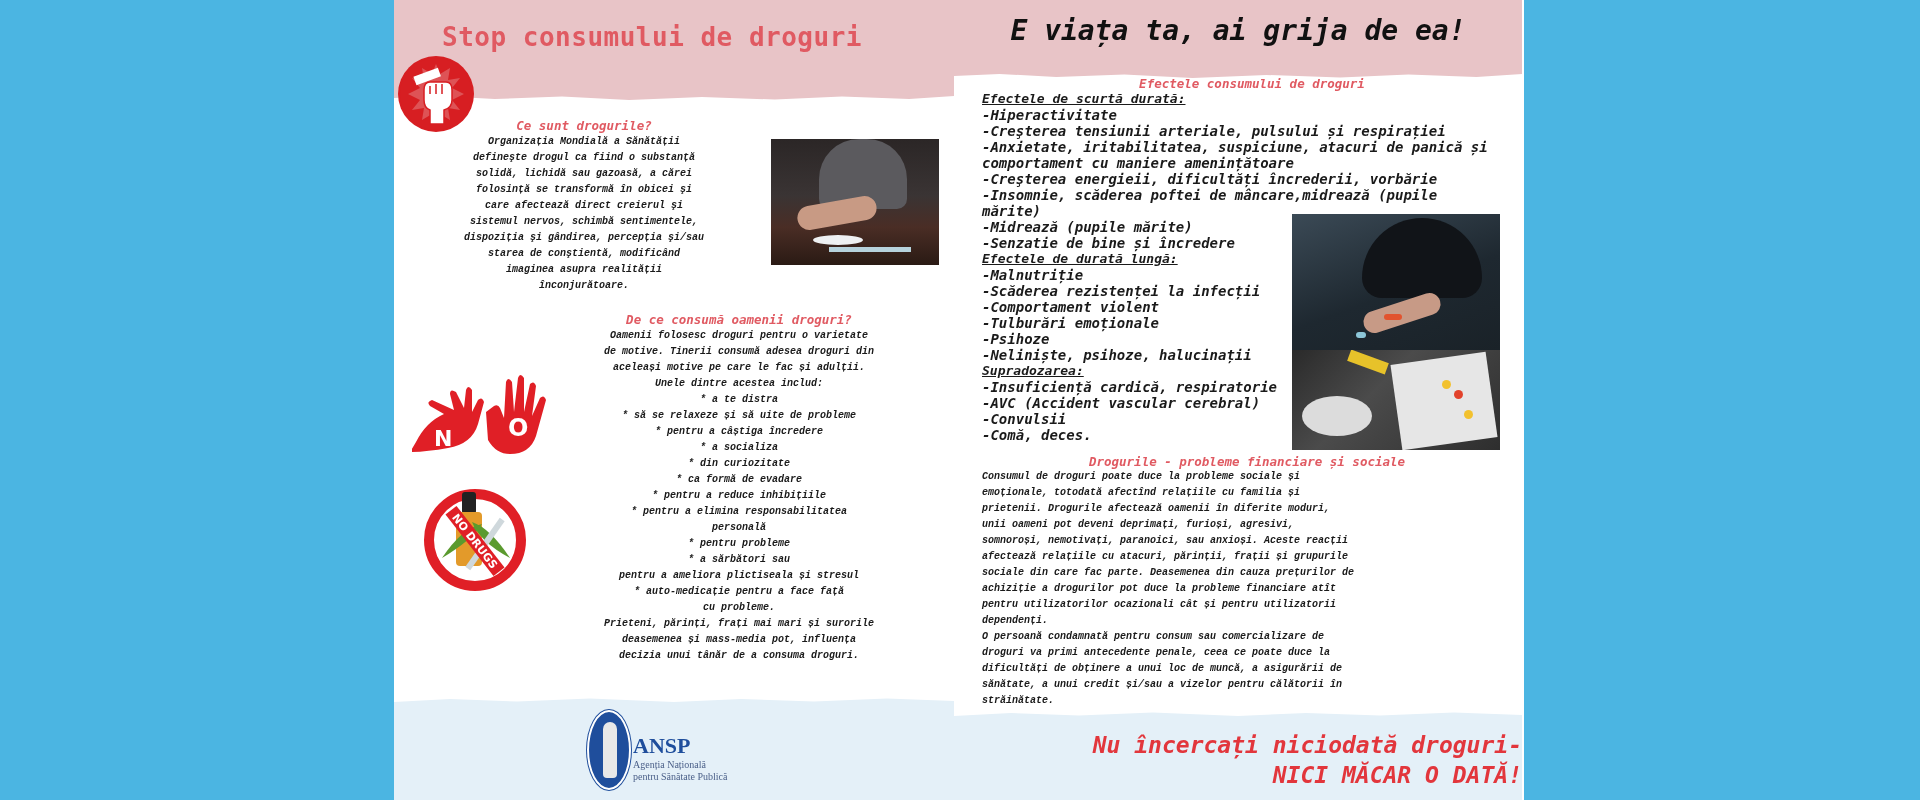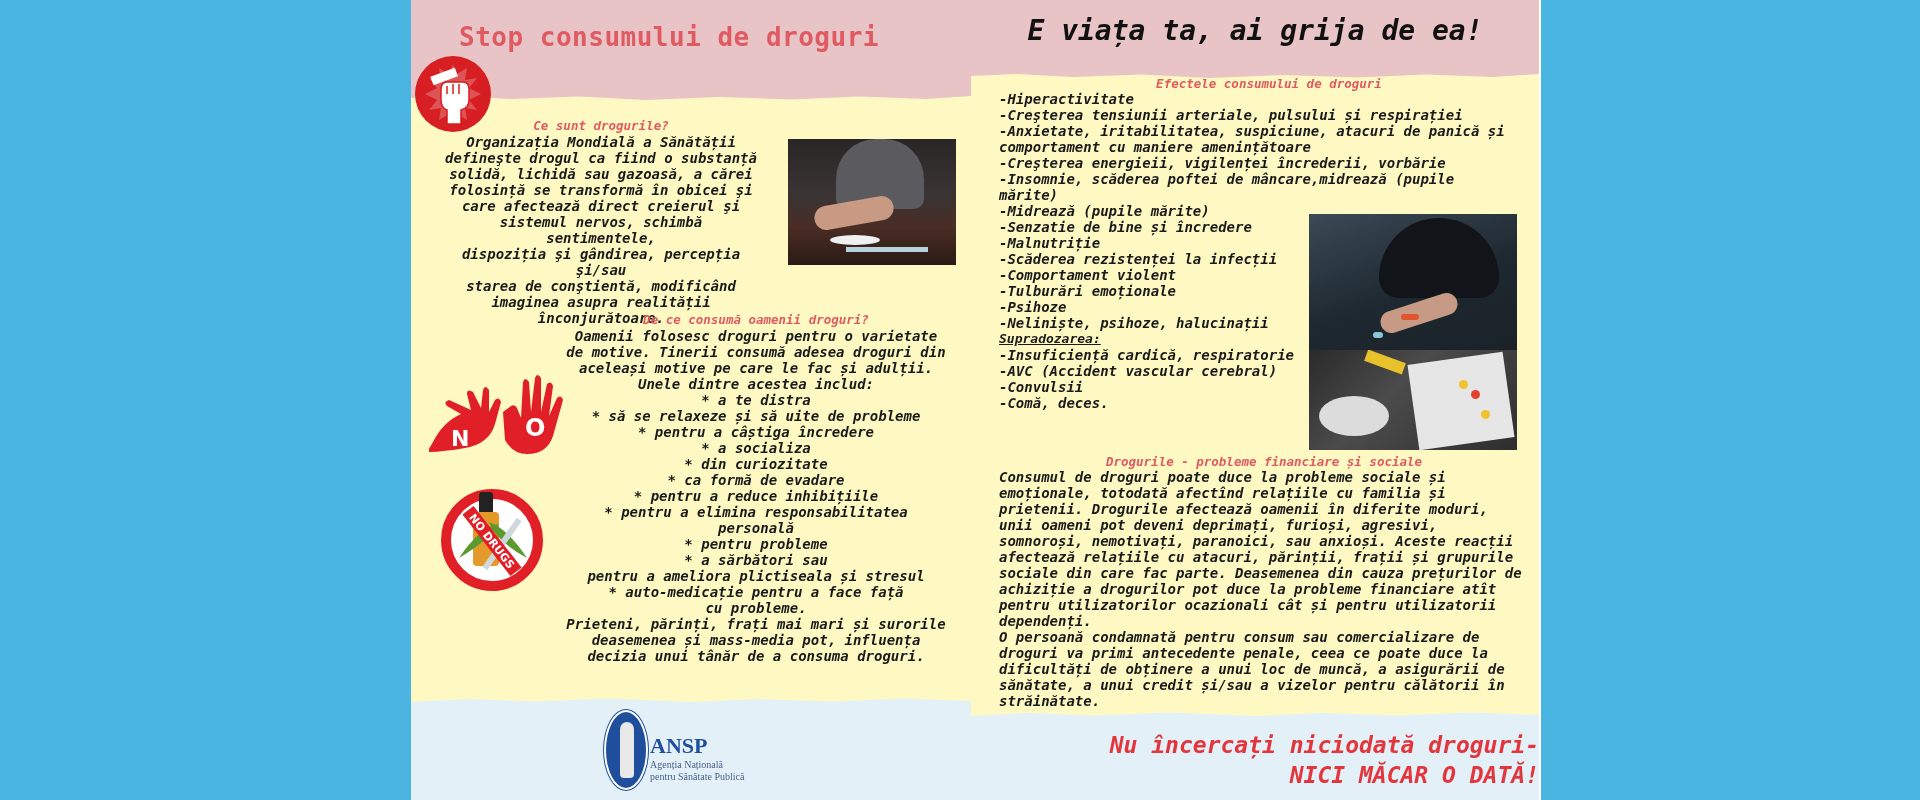--- a/index.html
+++ b/index.html
@@ -1,19 +1,19 @@
 <!DOCTYPE html>
 <html><head>
 <meta charset="utf-8">
 <style>
   * { box-sizing: border-box; margin: 0; padding: 0; }
   html, body { width: 1920px; height: 800px; overflow: hidden; }
   body { background: #4bb5e2; font-family: "DejaVu Sans Mono", monospace; position: relative; }
 
-  .poster { position: absolute; top: 0; height: 800px; overflow: hidden; background: #fef9c3; margin-left: 17px; }
+  .poster { position: absolute; top: 0; height: 800px; overflow: hidden; background: #ffffff; }
   .poster.left { left: 394px; width: 560px; }
   .poster.right { left: 954px; width: 570px; border-right: 2px solid #ffffff; }
 
   .band-top { position: absolute; left: 0; right: 0; top: 0; background: #e8c4c7; }
   .poster.left .band-top { height: 96px; }
   .poster.right .band-top { height: 74px; }
   .band-top::after {
     content: ""; position: absolute; left: 0; right: 0; bottom: -6px; height: 10px;
     background: #e8c4c7;
     clip-path: polygon(0 0,100% 0,100% 40%,92% 70%,80% 45%,68% 75%,55% 50%,42% 80%,30% 45%,18% 70%,8% 40%,0 60%);
@@ -28,21 +28,21 @@
 
   .title-left { position: absolute; left: 38px; top: 22px; width: 440px; text-align: center;
     font-family: "DejaVu Sans Mono", monospace; font-weight: bold; font-size: 26px; color: #e05a62; letter-spacing: 0.5px; }
   .title-right { position: absolute; left: 0; right: 0; top: 14px; text-align: center;
     font-family: "DejaVu Sans Mono", monospace; font-weight: bold; font-style: italic; font-size: 28px; color: #111; }
 
   .fist { position: absolute; left: 4px; top: 56px; width: 76px; height: 76px; border-radius: 50%; background: #d71e22; }
   .fist svg { width: 76px; height: 76px; }
 
   .sec-head { font-style: italic; font-weight: bold; color: #e05a62; text-align: center; font-size: 12.5px; }
-  .body-text { font-style: italic; font-weight: bold; color: #1a1a1a; font-size: 14px; line-height: 16px; }
+  .body-text { font-style: italic; font-weight: bold; color: #1a1a1a; font-size: 10px; line-height: 16px; font-family: Liberation Mono, monospace; }
 
   .block1 { position: absolute; left: 30px; top: 118px; width: 320px; text-align: center; }
   .block1 .sec-head { margin-bottom: 1px; }
 
   .photo1 { position: absolute; left: 377px; top: 139px; width: 168px; height: 126px; background: linear-gradient(180deg,#2b2626 0%,#3a3434 45%,#4a2d25 70%,#2a1a14 100%); overflow: hidden; }
   .photo1 .hood { position: absolute; left: 48px; top: 0; width: 88px; height: 70px; border-radius: 40px 40px 10px 10px; background: #5b5a5e; }
   .photo1 .hand { position: absolute; left: 26px; top: 62px; width: 80px; height: 24px; border-radius: 12px; background: #c89a84; transform: rotate(-10deg); }
   .photo1 .powder { position: absolute; left: 42px; top: 96px; width: 50px; height: 10px; border-radius: 50%; background: #eef0f2; }
   .photo1 .syringe { position: absolute; left: 58px; top: 108px; width: 82px; height: 5px; background: #b6d2dc; }
 
@@ -183,29 +183,31 @@
 </div>
 
 <div class="poster right">
   <div class="band-top"></div>
   <div class="band-bottom"></div>
 
   <div class="title-right">E viața ta, ai grija de ea!</div>
 
   <div class="right-content">
     <div class="sec-head">Efectele consumului de droguri</div>
+    <div class="sub">Efectele de scurtă durată:</div>
     <div class="line">-Hiperactivitate</div>
     <div class="line">-Creşterea tensiunii arteriale, pulsului și respirației</div>
     <div class="line">-Anxietate, iritabilitatea, suspiciune, atacuri de panică și</div>
     <div class="line">comportament cu maniere amenințătoare</div>
-    <div class="line">-Creşterea energieii, vigilenței încrederii, vorbărie</div>
+    <div class="line">-Creşterea energieii, dificultăți încrederii, vorbărie</div>
     <div class="line">-Insomnie, scăderea poftei de mâncare,midrează (pupile</div>
     <div class="line">mărite)</div>
     <div class="line">-Midrează (pupile mărite)</div>
     <div class="line">-Senzatie de bine și încredere</div>
+    <div class="sub">Efectele de durată lungă:</div>
     <div class="line">-Malnutriție</div>
     <div class="line">-Scăderea rezistenței la infecții</div>
     <div class="line">-Comportament violent</div>
     <div class="line">-Tulburări emoționale</div>
     <div class="line">-Psihoze</div>
     <div class="line">-Neliniște, psihoze, halucinații</div>
     <div class="sub">Supradozarea:</div>
     <div class="line">-Insuficiență cardică, respiratorie</div>
     <div class="line">-AVC (Accident vascular cerebral)</div>
     <div class="line">-Convulsii</div>

